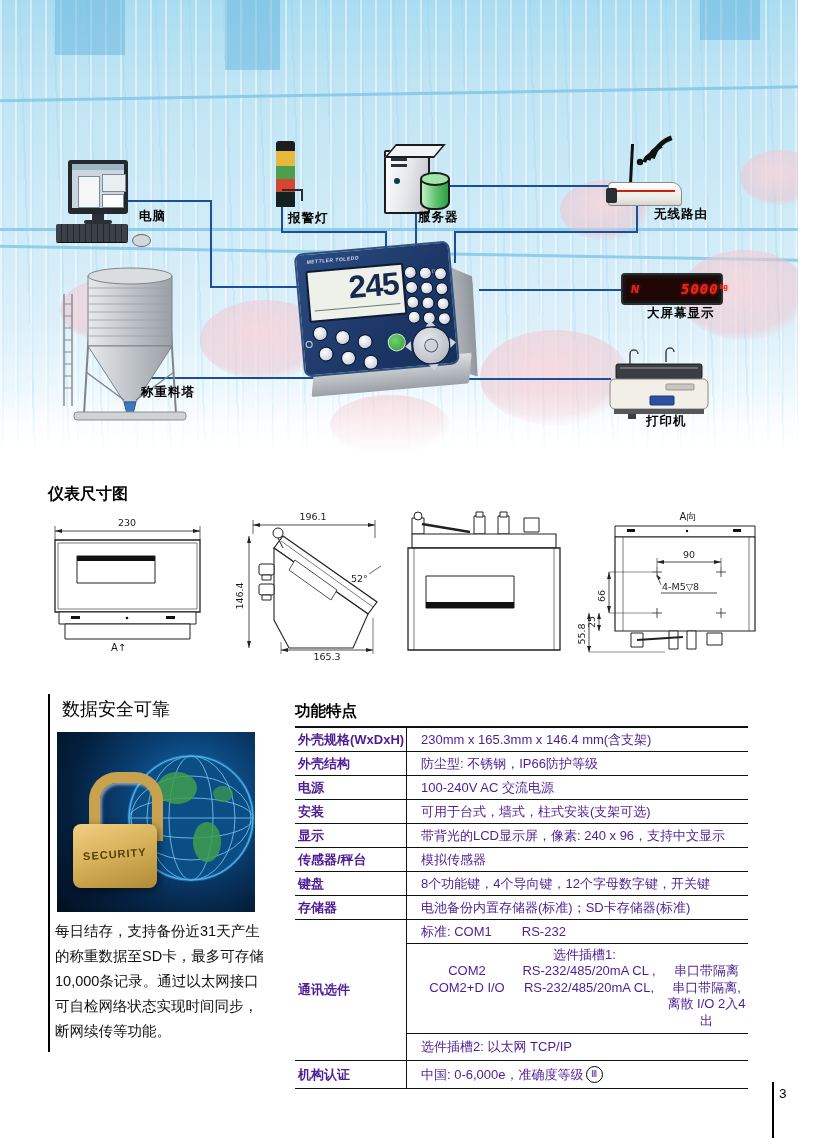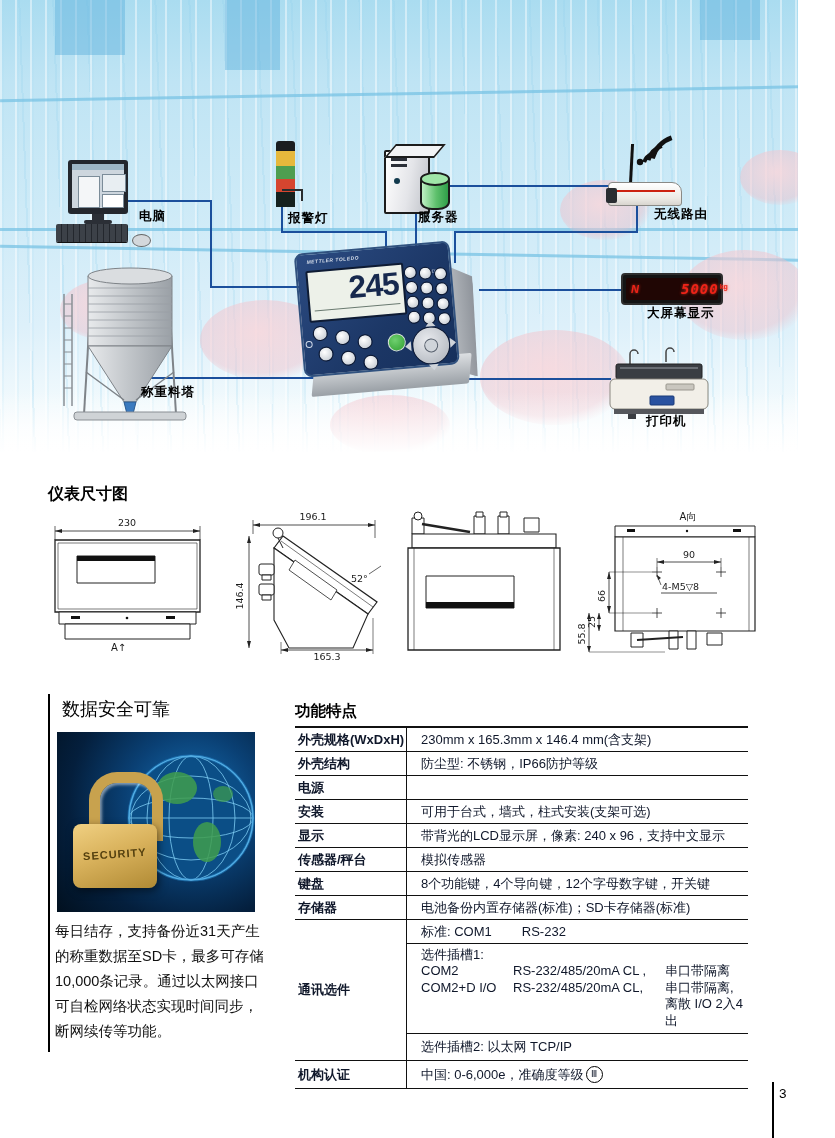--- a/index.html
+++ b/index.html
@@ -110,29 +110,29 @@
   .sec-img{position:absolute;left:57px;top:732px;width:198px;height:180px;overflow:hidden;
     background:radial-gradient(circle at 68% 38%,#1670b5 0%,#0a4074 38%,#041f3d 70%,#01101f 100%);}
   .sec-para{position:absolute;left:55px;top:919px;width:214px;font-size:14.5px;line-height:1.72;color:#101010;}
   .lock-body{position:absolute;left:16px;top:92px;width:84px;height:64px;border-radius:8px;
     background:linear-gradient(160deg,#f0d082 0%,#d9b25c 45%,#b08a34 100%);box-shadow:2px 3px 8px rgba(0,0,0,.5);}
   .lock-shackle{position:absolute;left:32px;top:40px;width:52px;height:58px;border:11px solid #c8a24e;
     border-bottom:none;border-radius:28px 28px 0 0;box-shadow:inset 2px 2px 3px rgba(255,255,255,.5);}
   .lock-text{position:absolute;left:10px;top:24px;font-size:11px;font-weight:bold;color:#54400f;letter-spacing:1px;transform:rotate(-4deg);}
 
   
-  .features{position:absolute;left:295px;top:726px;width:453px;font-size:13px;color:#0f172a;}
+  .features{position:absolute;left:295px;top:726px;width:453px;font-size:13px;color:#4c1d95;}
   .ft{border-top:2px solid #111;}
   .frow{display:flex;border-bottom:1px solid #111;align-items:stretch;}
   .fl{width:112px;flex:0 0 112px;font-weight:bold;border-right:1px solid #111;display:flex;align-items:center;padding-left:3px;box-sizing:border-box;}
   .fv{flex:1;display:flex;align-items:center;padding-left:14px;}
   .h23{min-height:23px;}
   .commcol{flex:1;display:flex;flex-direction:column;}
   .csub{padding-left:14px;display:flex;align-items:center;min-height:23px;border-bottom:1px solid #111;}
-  .csub2{padding:3px 0 4px 14px;border-bottom:1px solid #111;line-height:16px;}
+  .csub2{padding:3px 0 4px 14px;border-bottom:1px solid #111;line-height:16px;text-align:center;}
   .csub3{padding-left:14px;display:flex;align-items:center;min-height:26px;}
   .cgrid{display:grid;grid-template-columns:92px 152px auto;line-height:16.5px;}
   .gap28{display:inline-block;width:30px;}
   .cert-h{min-height:27px;}
   .circled{display:inline-block;width:15px;height:15px;line-height:14px;border:1px solid #000;border-radius:50%;
     text-align:center;font-size:9px;margin-left:2px;}
 
   
   .foot-line{position:absolute;left:772px;top:1082px;width:1.5px;height:56px;background:#000;}
   .foot-num{position:absolute;left:779px;top:1086px;font-size:13.5px;color:#000;}
@@ -478,20 +478,21 @@
       <div class="frow h23">
         <div class="fl">外壳规格(WxDxH)</div>
         <div class="fv">230mm x 165.3mm x 146.4 mm(含支架)</div>
       </div>
       <div class="frow h23">
         <div class="fl">外壳结构</div>
         <div class="fv">防尘型: 不锈钢，IP66防护等级</div>
       </div>
       <div class="frow h23">
         <div class="fl">电源</div>
+        <div class="fv">100-240V AC 交流电源</div>
       </div>
       <div class="frow h23">
         <div class="fl">安装</div>
         <div class="fv">可用于台式，墙式，柱式安装(支架可选)</div>
       </div>
       <div class="frow h23">
         <div class="fl">显示</div>
         <div class="fv">带背光的LCD显示屏，像素: 240 x 96，支持中文显示</div>
       </div>
       <div class="frow h23">

